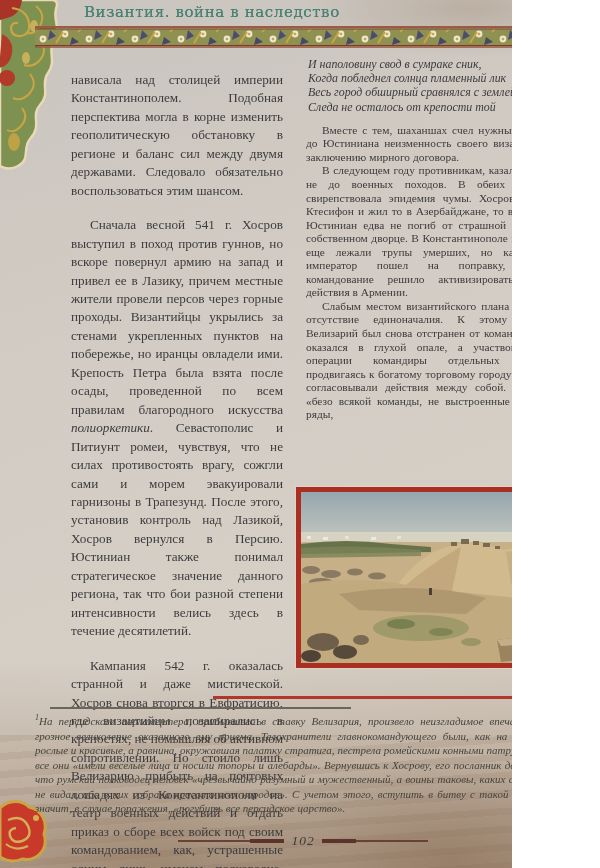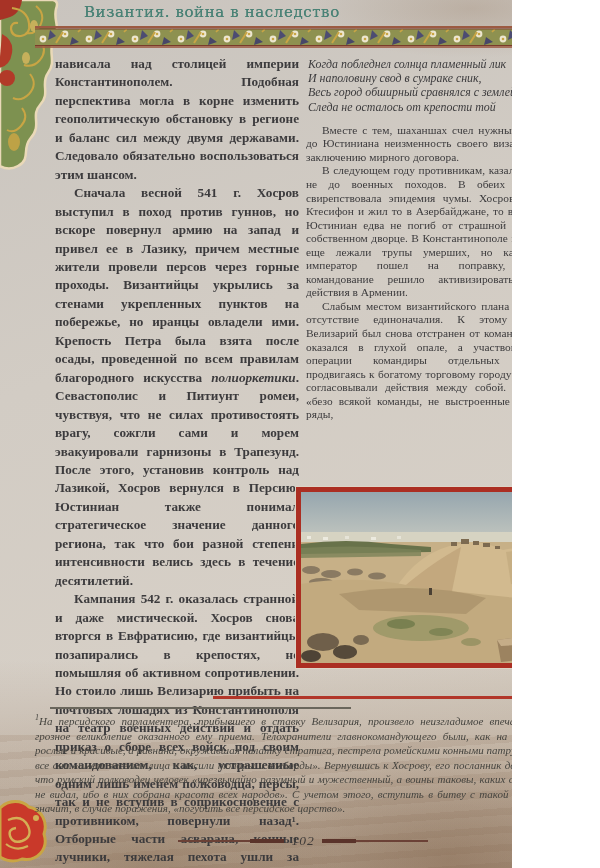--- a/index.html
+++ b/index.html
@@ -24,21 +24,21 @@
     color:#4a8276; text-shadow:0 0 .5px #4a8276;
   }
   .band{ position:absolute; left:35px; top:26px; }
   .corner-tl{ position:absolute; left:0; top:0; }
   .corner-bl{ position:absolute; left:0; top:798px; }
 
   .col-left{
     position:absolute; left:55px; top:55px; width:244px;
     font-size:13.2px; line-height:18.45px; color:#3c3b3d; text-align:justify;
   }
-  .col-left p{ margin:0;font-weight:bold; }
+  .col-left p{ margin:16px; }
   .col-right{
     position:absolute; left:306px; top:57px; width:256px;
     font-size:11.4px; line-height:13.55px; color:#3c3b3d; text-align:justify;
   }
   .col-right p{ margin:0; }
   .indent{ text-indent:19px; }
   .indent-sm{ text-indent:16px; }
   .verse{ font-style:italic; font-size:11.9px; line-height:14.2px; margin:0 0 10px 2px; text-align:left; }
   .em{ font-style:italic; }
 
@@ -131,22 +131,22 @@
   </div>
 
   <div class="col-left">
     <p>нависала над столицей империи Константинополем. Подобная перспектива могла в корне изменить геополитическую обстановку в регионе и баланс сил между двумя державами. Следовало обязательно воспользоваться этим шансом.</p>
     <p class="indent"><span>Сначала весной 541 г. Хосров выступил в поход против гуннов, но вскоре повернул армию на запад и привел ее в Лазику, причем местные жители провели персов через горные проходы. Византийцы укрылись за стенами укрепленных пунктов на побережье, но иранцы овладели ими. Крепость Петра была взята после осады, проведенной по всем правилам благородного искусства </span><span class="em">полиоркетики</span><span>. Севастополис и Питиунт ромеи, чувствуя, что не силах противостоять врагу, сожгли сами и морем эвакуировали гарнизоны в Трапезунд. После этого, установив контроль над Лазикой, Хосров вернулся в Персию. Юстиниан также понимал стратегическое значение данного региона, так что бои разной степени интенсивности велись здесь в течение десятилетий.</span></p>
     <p class="indent">Кампания 542 г. оказалась странной и даже мистической. Хосров снова вторгся в Евфратисию, где византийцы позапирались в крепостях, не помышляя об активном сопротивлении. Но стоило лишь Велизарию прибыть на почтовых лошадях из Константинополя на театр военных действий и отдать приказ о сборе всех войск под своим командованием, как, устрашенные одним лишь именем полководца, персы, так и не вступив в соприкосновение с противником, повернули назад¹. Отборные части асварана, конные лучники, тяжелая пехота ушли за Евфрат по понтонному мосту. Зато, отступая, они взяли и до основания разрушили Каллиник.</p>
   </div>
 
   <div class="col-right">
     <div class="verse">
+      <div>И наполовину свод в сумраке сник,</div>
       <div>Когда побледнел солнца пламенный лик</div>
-      <div>И наполовину свод в сумраке сник,</div>
       <div>Весь город обширный сравнялся с землей.</div>
       <div>Следа не осталось от крепости той</div>
     </div>
     <p class="indent-sm">Вместе с тем, шаханшах счел нужным довести до Юстиниана неизменность своего византийцы к заключению мирного договора.</p>
     <p class="indent-sm">В следующем году противникам, казалось, было не до военных походов. В обеих державах свирепствовала эпидемия чумы. Хосров покинул Ктесифон и жил то в Азербайджане, то в Ассирии. Юстиниан едва не погиб от страшной напасти в собственном дворце. В Константинополе по улицам еще лежали трупы умерших, но как только император пошел на поправку, высшее командование решило активизировать боевые действия в Армении.</p>
     <p class="indent-sm">Слабым местом византийского плана оказалось отсутствие единоначалия. К этому времени Велизарий был снова отстранен от командования и оказался в глухой опале, а участвовавшие в операции командиры отдельных отрядов, продвигаясь к богатому торговому городу Двину, не согласовывали действия между собой. Шли они «безо всякой команды, не выстроенные в боевые ряды,</p>
   </div>
 
   <div class="photo-frame">
     <svg width="272" height="171" viewBox="0 0 272 171" preserveAspectRatio="none">

